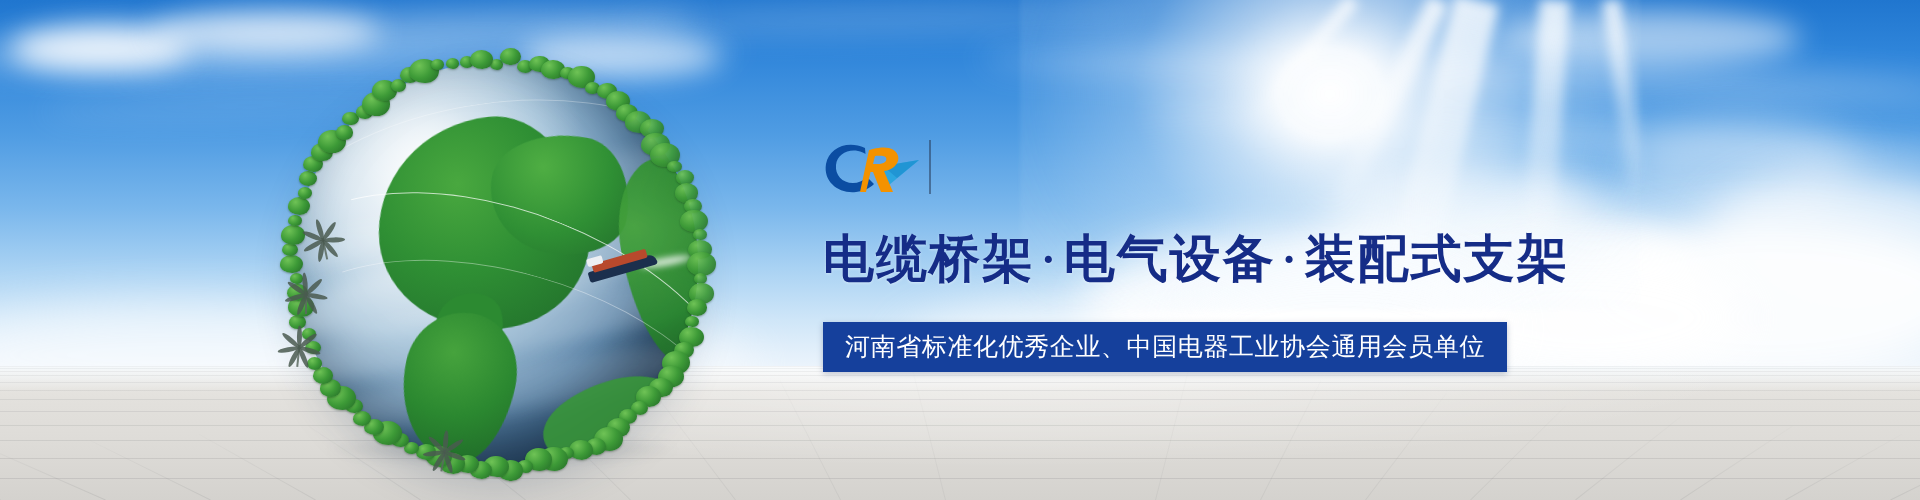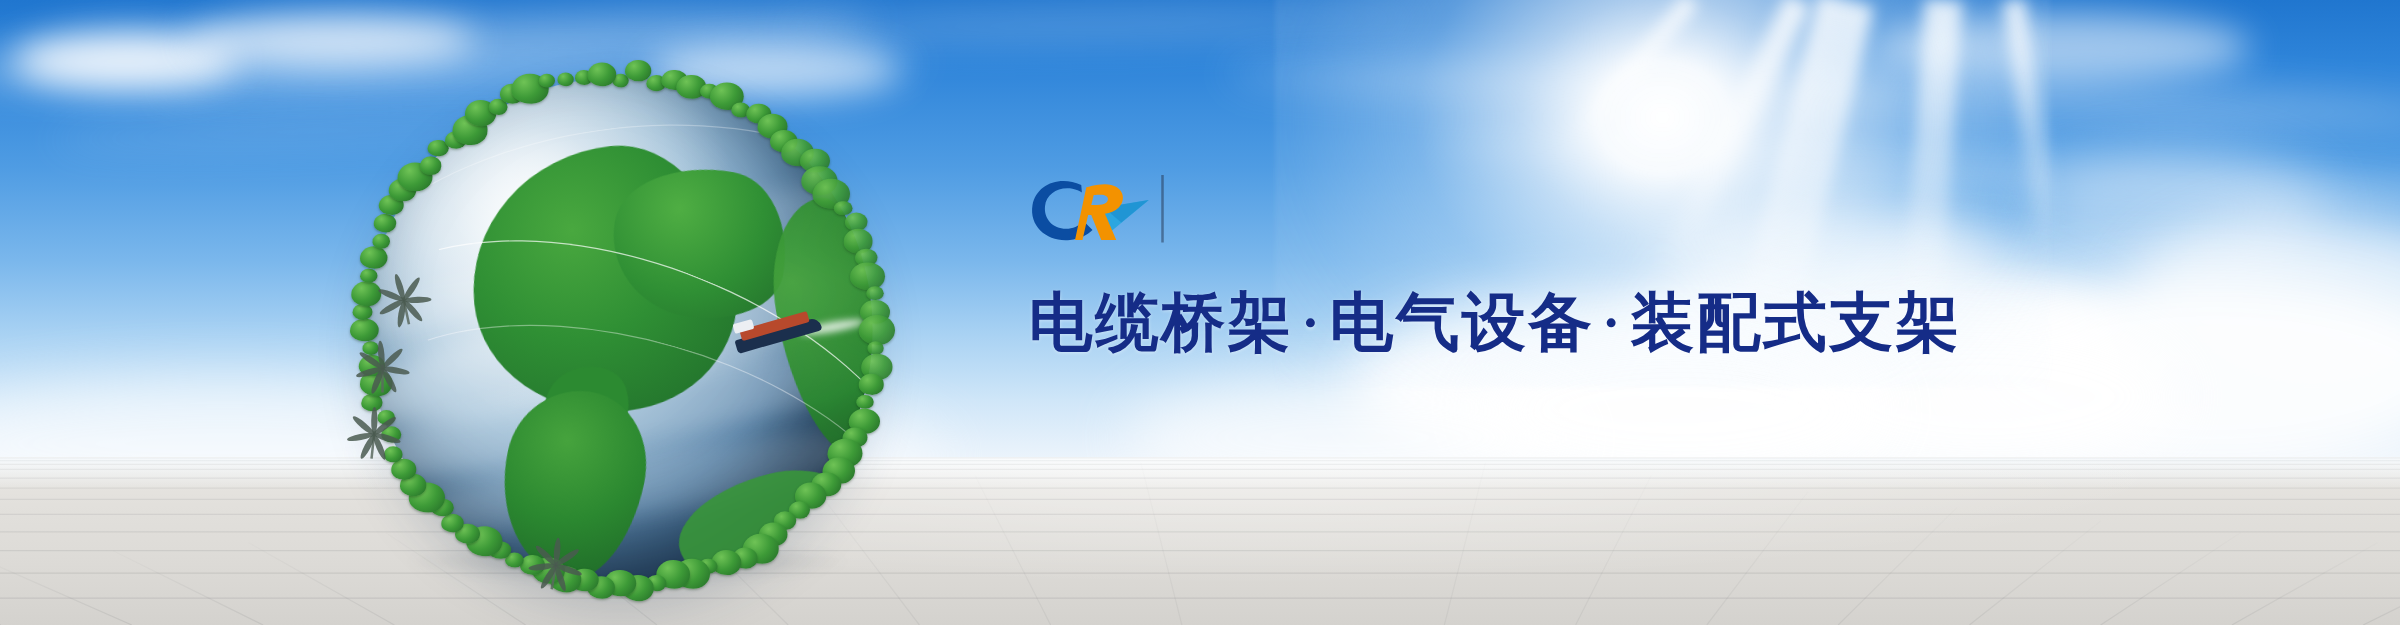--- a/index.html
+++ b/index.html
@@ -510,15 +510,18 @@
       </div>
       <div class="logo-divider"></div>
       <div class="logo-text">
       </div>
     </div>
 
     <div class="headline">
       <span>电缆桥架</span><span class="dot">·</span><span>电气设备</span><span class="dot">·</span><span>装配式支架</span>
     </div>
 
+    <div class="award-bar">
+      <span>河南省标准化优秀企业、中国电器工业协会通用会员单位</span>
+    </div>
 
   </div>
 </div>
 
 </body></html>

